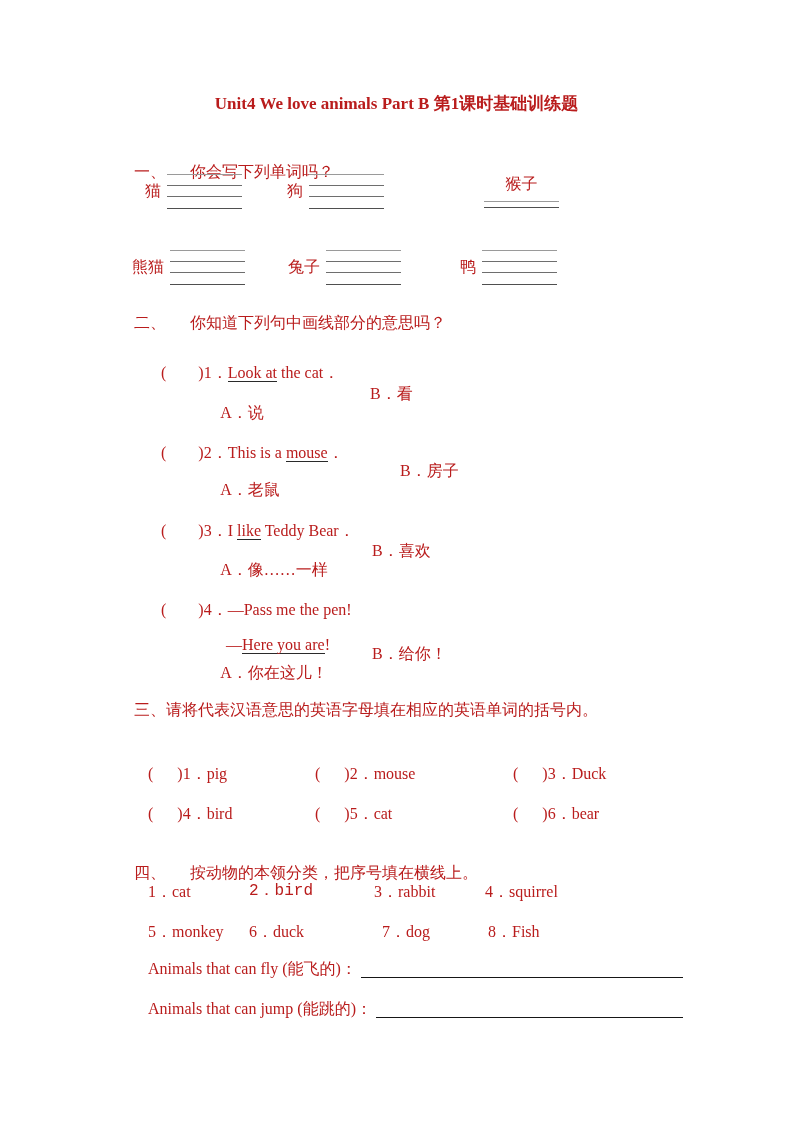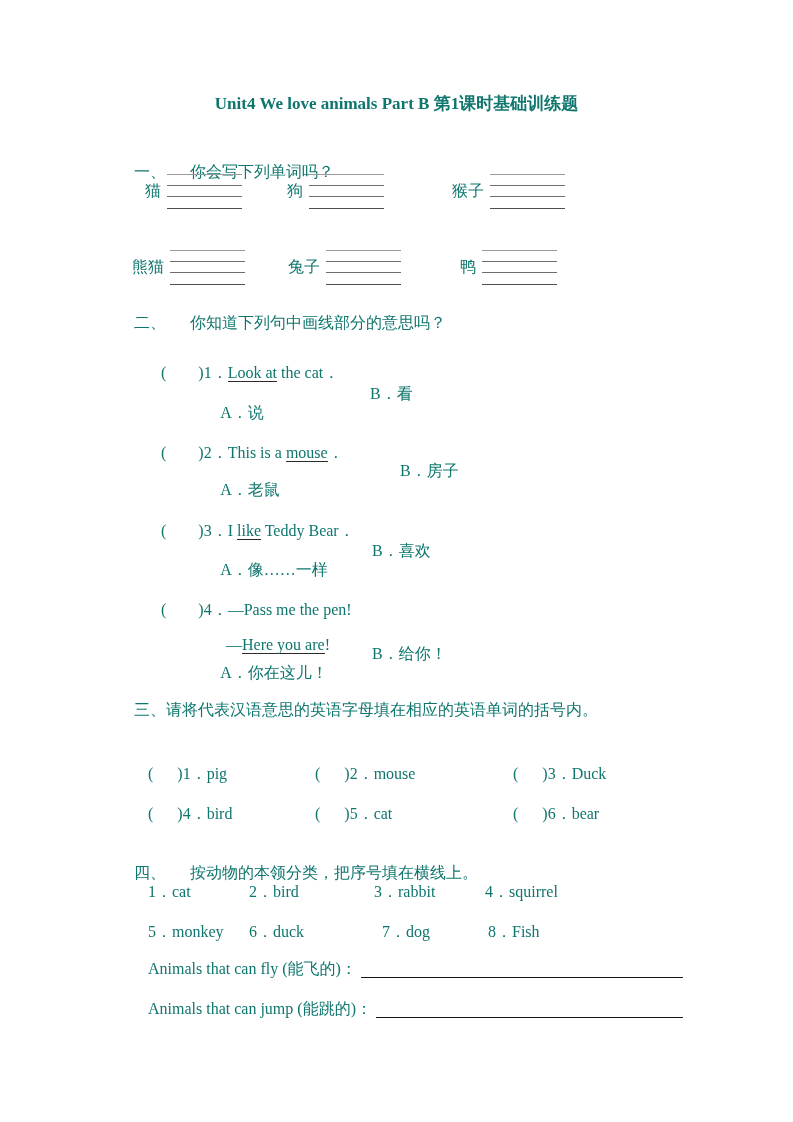--- a/index.html
+++ b/index.html
@@ -2,21 +2,21 @@
 <html><head>
 <meta charset="utf-8">
 <style>
   html,body { margin:0; padding:0; background:#ffffff; }
   .page {
     position:relative;
     width:793px; height:1122px;
     background:#ffffff;
     font-family:"Liberation Serif","DejaVu Serif",serif;
     font-size:16px;
-    color:#0f766e;
+    color:#b91c1c;
     overflow:hidden;
   }
   .line { position:absolute; white-space:pre; line-height:1.2; }
   .line span { white-space:pre; }
   .title {
     position:absolute; left:0; top:92px; width:100%;
     text-align:center; font-weight:bold; font-size:17px;
     white-space:pre;
   }
   .sec-head .sec-title { margin-left:24px; }
@@ -48,21 +48,21 @@
 
   <div class="wrow" style="top:174px;">
     <div class="witem" style="left:145px;">
       <span>猫</span>
       <div class="wgrid"></div>
     </div>
     <div class="witem" style="left:287px;">
       <span>狗</span>
       <div class="wgrid"></div>
     </div>
-    <div class="witem" style="left:452px;">
+    <div class="witem" style="left:484px;flex-direction:column;">
       <span>猴子</span>
       <div class="wgrid"></div>
     </div>
   </div>
   <div class="wrow" style="top:250px;">
     <div class="witem" style="left:132px;">
       <span>熊猫</span>
       <div class="wgrid"></div>
     </div>
     <div class="witem" style="left:288px;text-align:center;">
@@ -126,21 +126,21 @@
     <span class="abs" style="left:0;">(      )4．bird</span>
     <span class="abs" style="left:167px;">(      )5．cat</span>
     <span class="abs" style="left:365px;">(      )6．bear</span>
   </div>
 
   <div class="line sec-head" style="left:118px; top:844px;">
     <span>四、</span><span class="sec-title">按动物的本领分类，把序号填在横线上。</span>
   </div>
   <div class="line" style="left:148px; top:882px; height:20px; width:600px;">
     <span class="abs" style="left:0;">1．cat</span>
-    <span class="abs" style="left:101px;">2．bird</span>
+    <span class="abs" style="left:101px;font-family:Liberation Mono, monospace;">2．bird</span>
     <span class="abs" style="left:226px;">3．rabbit</span>
     <span class="abs" style="left:337px;">4．squirrel</span>
   </div>
   <div class="line" style="left:148px; top:922px; height:20px; width:600px;">
     <span class="abs" style="left:0;">5．monkey</span>
     <span class="abs" style="left:101px;">6．duck</span>
     <span class="abs" style="left:234px;text-align:center;">7．dog</span>
     <span class="abs" style="left:340px;">8．Fish</span>
   </div>
   <div class="fill" style="left:148px; top:959px;">

